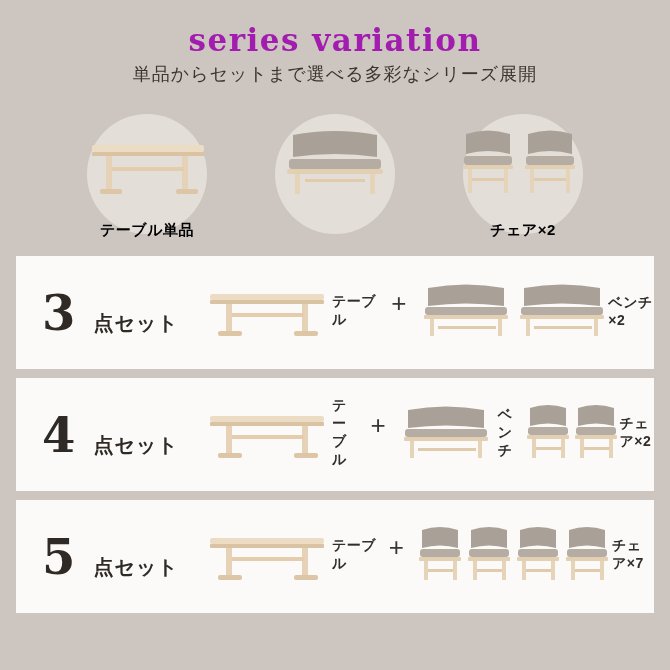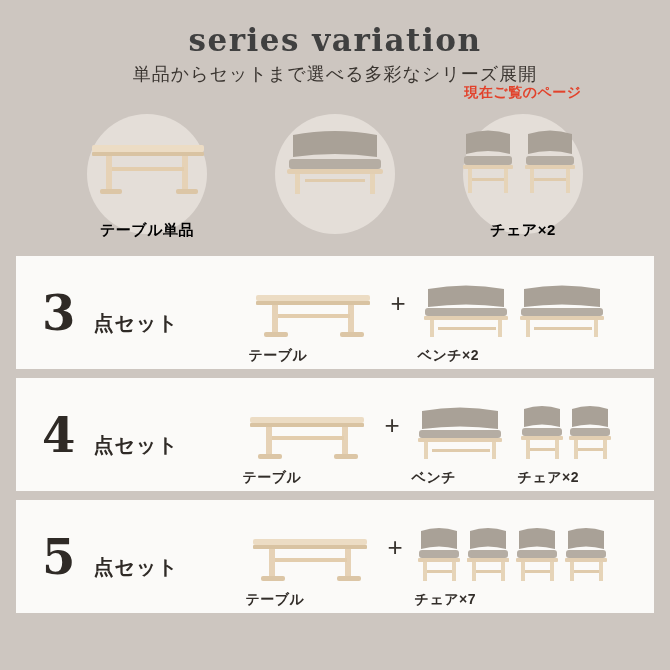--- a/index.html
+++ b/index.html
@@ -25,21 +25,21 @@
   
   .header {
     padding-top: 22px;
     text-align: center;
   }
   .title {
     font-family: "DejaVu Serif", "Liberation Serif", serif;
     font-size: 31px;
     font-weight: bold;
     letter-spacing: 1.5px;
-    color: #404040;
+    color: #a21caf;
     margin: 0;
   }
   .subtitle {
     font-size: 18px;
     color: #3a3530;
     margin: 4px 0 0 0;
     letter-spacing: 1px;
     font-weight: 500;
   }
 
@@ -136,22 +136,22 @@
   .set-content {
     flex: 1;
     display: flex;
     align-items: center;
     justify-content: center;
     gap: 6px;
     height: 100%;
   }
   .item-block {
     display: flex;
-    flex-direction: column;
-    align-items: flex-start;
+    flex-direction: row;
+    align-items: center;
     justify-content: flex-end;
     height: 100%;
     padding-bottom: 8px;
   }
   .item-art {
     display: flex;
     align-items: flex-end;
     justify-content: center;
     height: 66px;
   }
@@ -206,21 +206,20 @@
           <rect x="14" y="36" width="92" height="10" rx="3" fill="#b5ada3"></rect>
           <rect x="12" y="46" width="96" height="5" rx="2" fill="#e3cfb2"></rect>
           <rect x="20" y="51" width="5" height="20" fill="#e6d4b8"></rect>
           <rect x="95" y="51" width="5" height="20" fill="#e6d4b8"></rect>
           <rect x="30" y="56" width="60" height="3" fill="#e0cbac"></rect>
         </svg>
       </div>
     </div>
 
     <div class="single">
-      <div class="current-note">現在ご覧のページ</div>
       <div class="circle-bg"></div>
       <div class="art">
         <svg width="130" height="84" viewBox="0 0 130 84">
           <g>
             <path d="M8 14 q22 -7 44 0 l0 20 q-22 -6 -44 0 z" fill="#a9a197"></path>
             <rect x="6" y="36" width="48" height="9" rx="3" fill="#b5ada3"></rect>
             <rect x="5" y="45" width="50" height="4" rx="1" fill="#e3cfb2"></rect>
             <rect x="10" y="49" width="4" height="24" fill="#e6d4b8"></rect>
             <rect x="46" y="49" width="4" height="24" fill="#e6d4b8"></rect>
             <rect x="14" y="58" width="32" height="3" fill="#e0cbac"></rect>

